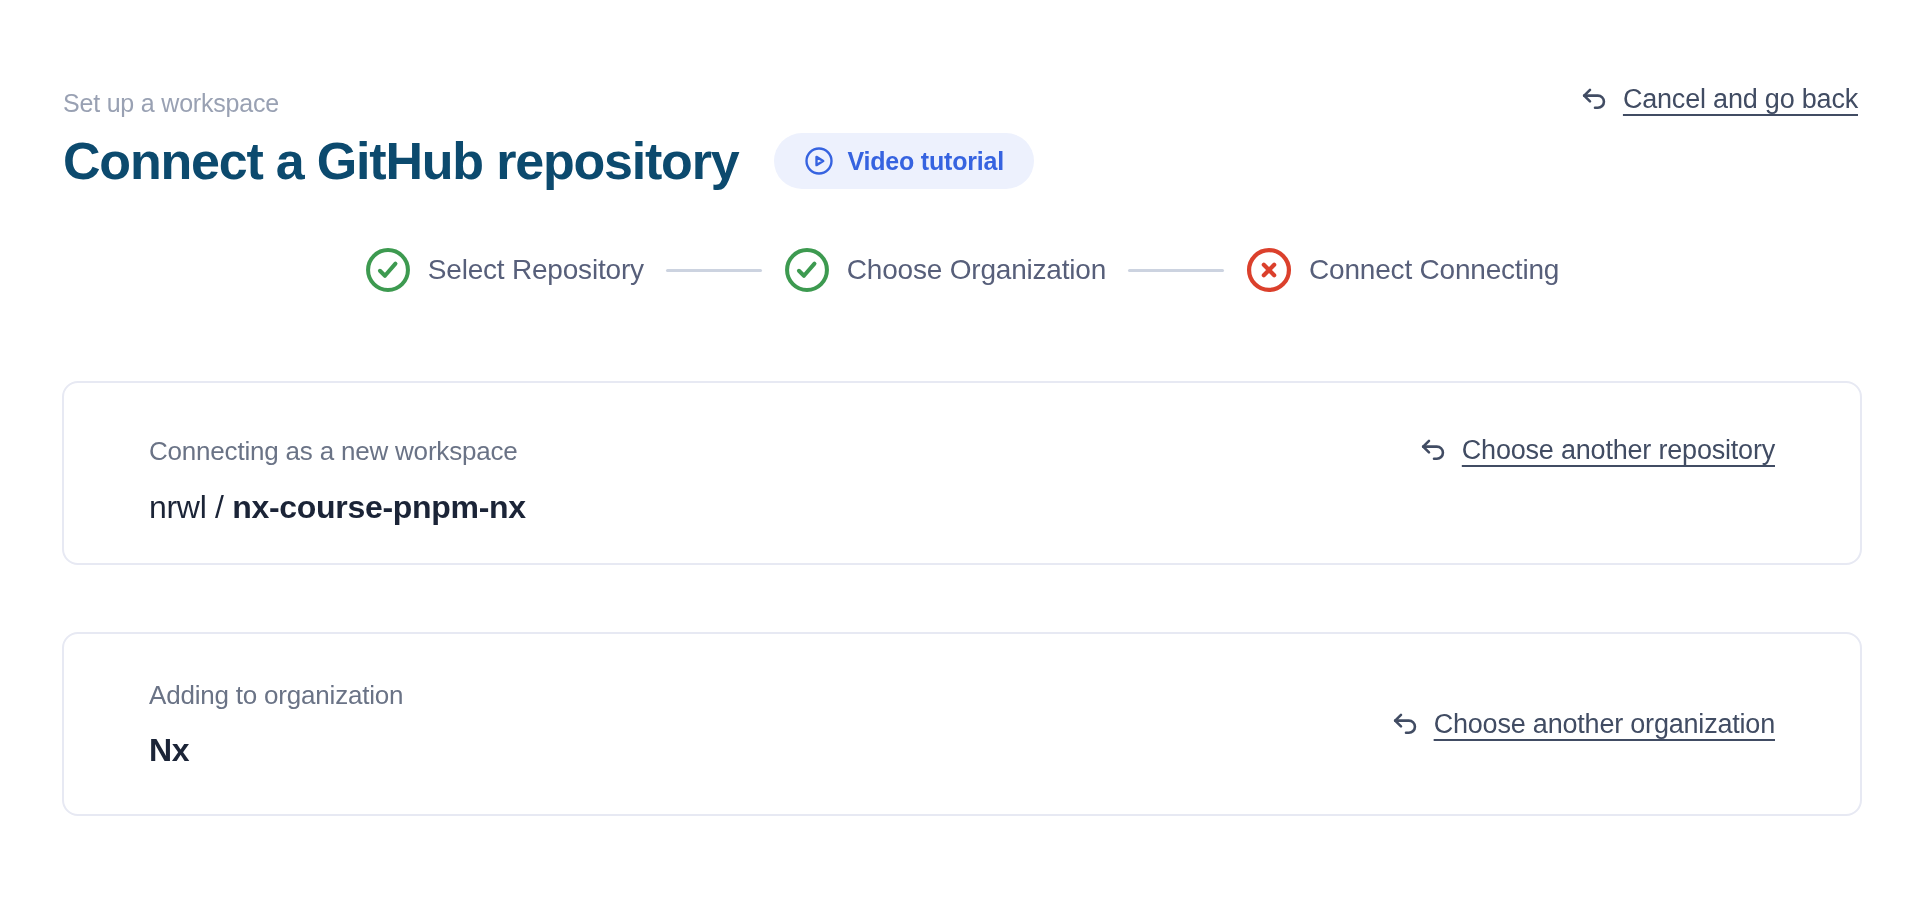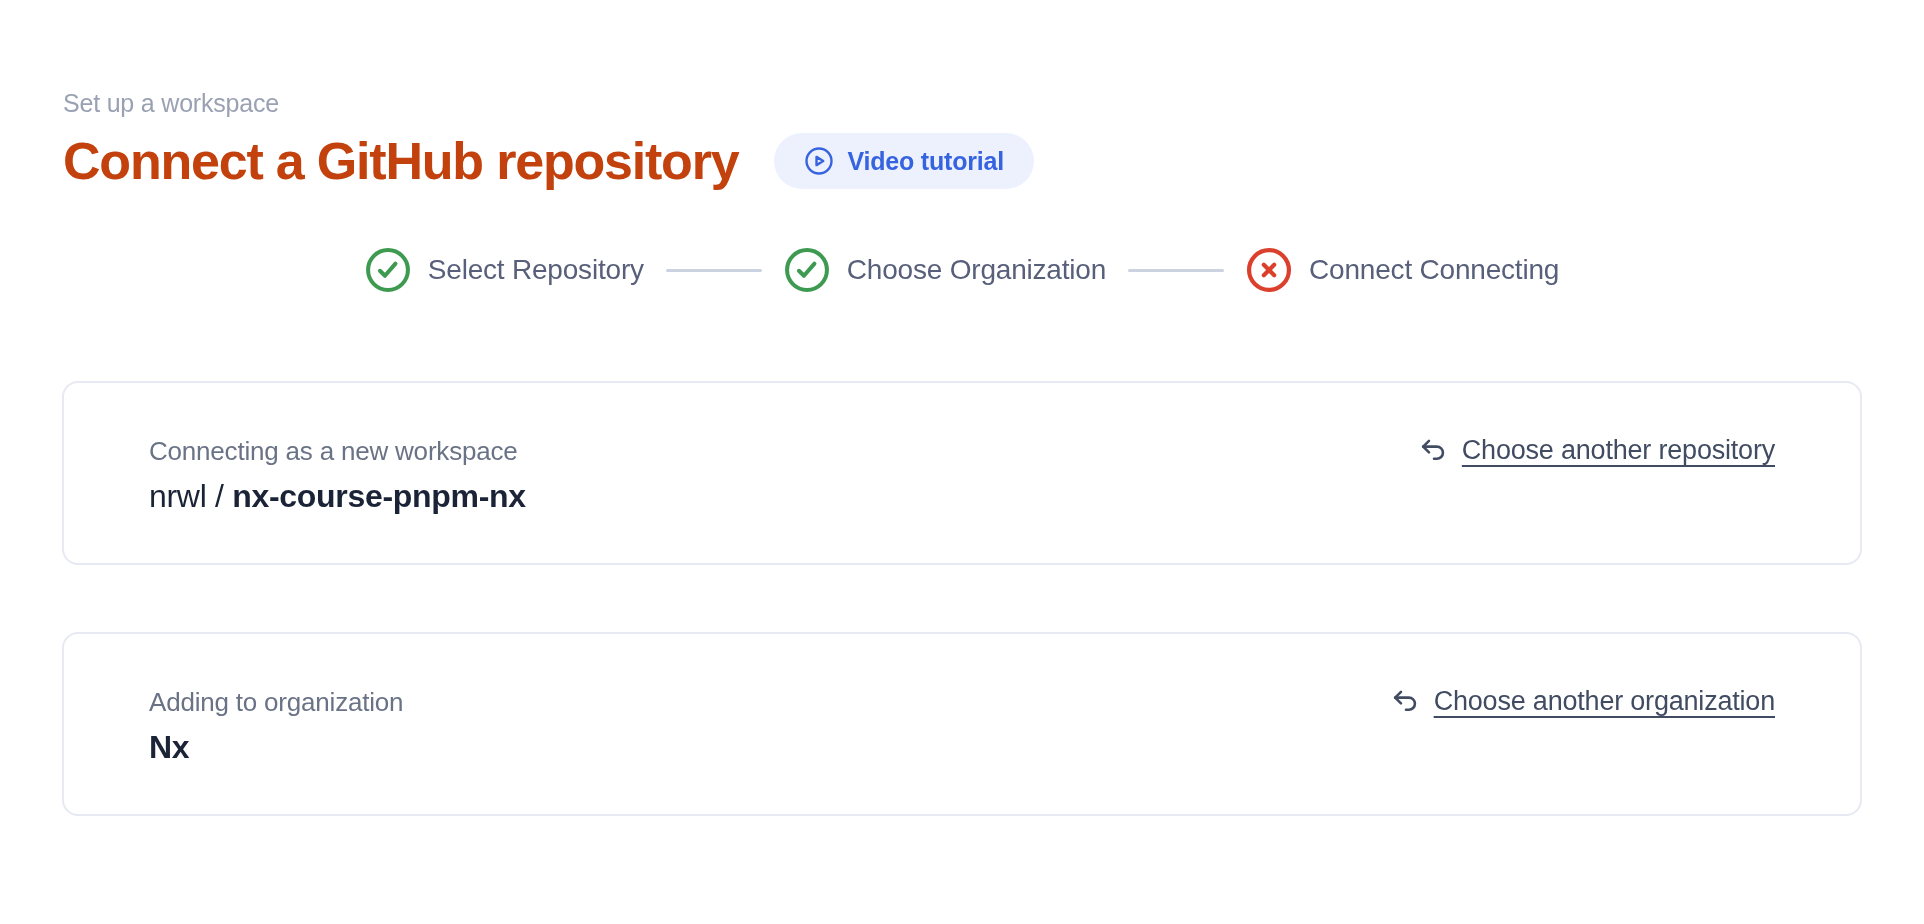--- a/index.html
+++ b/index.html
@@ -5,21 +5,21 @@
   * { margin: 0; padding: 0; box-sizing: border-box; }
   html, body { width: 1924px; height: 924px; background: #ffffff; overflow: hidden; }
   body { font-family: "Liberation Sans", sans-serif; color: #131c31; }
 
   .page { position: relative; width: 1924px; height: 924px; background: #ffffff; }
 
   
   .header { position: relative; padding: 88px 66px 0 63px; }
   .eyebrow { font-size: 25px; line-height: 1.2; color: #99a1b3; letter-spacing: -0.2px; }
   .title-row { display: flex; align-items: center; gap: 36px; margin-top: 13px; }
-  .title { font-size: 52px; font-weight: 700; letter-spacing: -1.2px; color: #c2410c; }
+  .title { font-size: 52px; font-weight: 700; letter-spacing: -1.2px; color: #0c4a6e; }
   .video-pill {
     display: inline-flex; align-items: center; gap: 13px;
     background: #edf1fd; color: #3663e0;
     border: none; border-radius: 999px;
     padding: 0 30px; height: 56px;
     font-family: "Liberation Sans", sans-serif;
     font-size: 25px; font-weight: 700; letter-spacing: -0.2px;
     cursor: pointer;
   }
   .video-pill svg { display: block; }
@@ -44,23 +44,23 @@
   
   .card {
     margin: 0 62px; height: 184px;
     border: 2px solid #e7e9f3; border-radius: 16px;
     padding: 52px 85px;
     display: flex; justify-content: space-between; align-items: flex-start;
     background: #ffffff;
     gap: 36px;
   }
   .card-1 { margin-top: 88px; }
-  .card-2 { margin-top: 67px; }
+  .card-2 { margin-top: 67px; align-items: center; }
   .card-label { font-size: 26px; color: #6a7386; letter-spacing: -0.2px; line-height: 1.3; }
-  .card-value { margin-top: 9px; font-size: 32px; color: #1b2437; letter-spacing: -0.3px; }
+  .card-value { margin-top: 20px; font-size: 32px; color: #1b2437; letter-spacing: -0.3px; }
   .card-value .value-prefix { font-weight: 500; }
   .card-value .value-main { font-weight: 700; }
 </style>
 </head>
 <body>
 
 <div class="page">
 
   <div class="header">
     <div class="eyebrow">Set up a workspace</div>
@@ -69,20 +69,29 @@
       <button class="video-pill">
         <span>
           <svg width="30" height="30" viewBox="0 0 24 24" fill="none" stroke="#3663e0" stroke-width="1.9" stroke-linecap="round" stroke-linejoin="round">
             <circle cx="12" cy="12" r="10"></circle>
             <path d="M10 8.7v6.6l5.4-3.3z"></path>
           </svg>
         </span>
         <span>Video tutorial</span>
       </button>
     </div>
+    <a class="link cancel-link">
+      <span>
+        <svg width="31" height="31" viewBox="0 0 24 24" fill="none" stroke="#414c63" stroke-width="2" stroke-linecap="round" stroke-linejoin="round">
+          <path d="M8.5 13.5 4 9l4.5-4.5"></path>
+          <path d="M4 9h10.6a4.7 4.7 0 1 1 0 9.4H12.4"></path>
+        </svg>
+      </span>
+      <span class="link-text">Cancel and go back</span>
+    </a>
   </div>
 
   <div class="stepper">
 
     <div class="step">
       <span class="step-icon">
         <svg width="46" height="46" viewBox="0 0 24 24" fill="none" stroke="#3d9a50" stroke-width="2.1" stroke-linecap="round" stroke-linejoin="round">
           <circle cx="12" cy="12" r="10.4"></circle>
           <path d="m7.8 12.4 2.6 2.6 5.5-6.3"></path>
         </svg>

